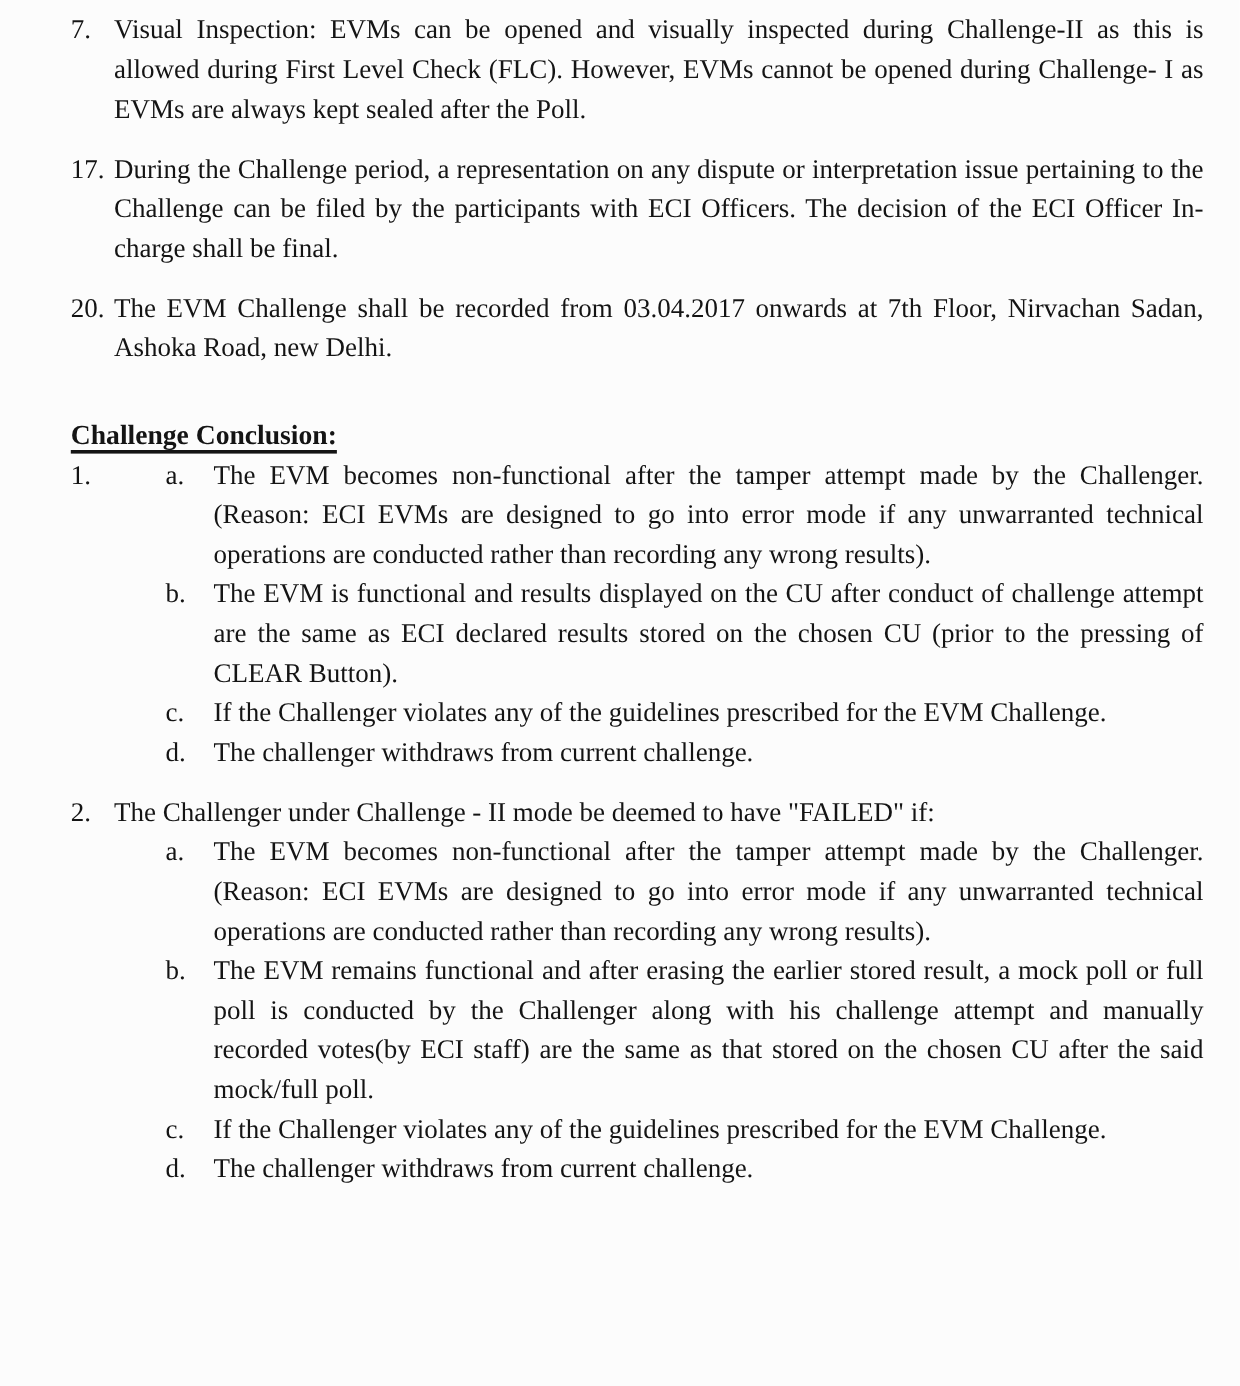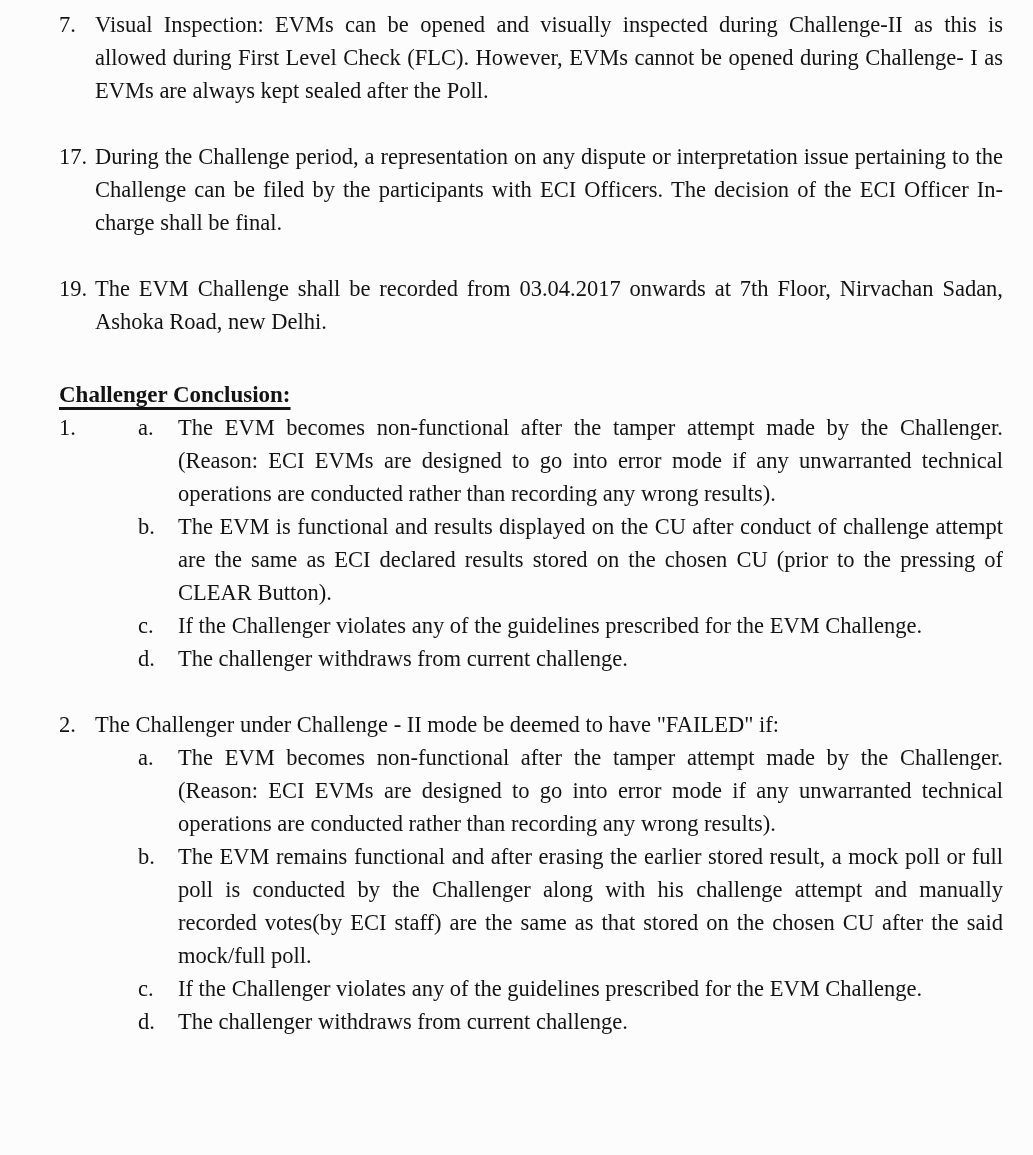--- a/index.html
+++ b/index.html
@@ -14,21 +14,21 @@
     font-family: "Liberation Serif", "DejaVu Serif", serif;
     color: #141414;
     background: #fcfcfc;
   }
   .page {
     box-sizing: border-box;
     width: 1033px;
     height: 1155px;
     padding: 8px 30px 14px 59px;
   }
-  .block { margin-top: 33px; }
+  .block { margin-top: 17px; }
   .block:first-child { margin-top: 0; }
   .heading-block { margin-top: 40px; }
   .heading-block + .block { margin-top: 0; }
 
   .item {
     display: flex;
     align-items: flex-start;
     font-size: 22.5px;
     line-height: 33px;
   }
@@ -75,26 +75,26 @@
           <div class="intro"><b>Visual Inspection</b><span>: EVMs can be opened and visually inspected during Challenge-II as this is allowed during First Level Check (FLC). However, EVMs cannot be opened during Challenge- I as EVMs are always kept sealed after the Poll.</span></div>
         </div>
       </div>
       <div class="item block">
         <span class="marker">17.</span>
         <div class="body">
           <div class="intro"><span>During the Challenge period, a representation on any dispute or interpretation issue pertaining to the Challenge can be filed by the participants with ECI Officers. The decision of the ECI Officer In-charge shall be final.</span></div>
         </div>
       </div>
       <div class="item block">
-        <span class="marker">19.</span>
+        <span class="marker">20.</span>
         <div class="body">
           <div class="intro"><span>The EVM Challenge shall be recorded from </span><b>03.04.2017 onwards</b><span> at </span><b>7th Floor, Nirvachan Sadan, Ashoka Road, new Delhi</b><span>.</span></div>
         </div>
       </div>
-      <div class="heading-block block"><span class="heading-text">Challenger Conclusion:</span></div>
+      <div class="heading-block block"><span class="heading-text">Challenge Conclusion:</span></div>
       <div class="item block">
         <span class="marker">1.</span>
         <div class="body">
           <div class="sub">
             <span class="marker">a.</span>
             <div class="body"><span>The EVM becomes non-functional after the tamper attempt made by the Challenger. (Reason: ECI EVMs are designed to go into error mode if any unwarranted technical operations are conducted rather than recording any wrong results).</span></div>
           </div>
           <div class="sub">
             <span class="marker">b.</span>
             <div class="body"><span>The EVM is functional and results displayed on the CU after conduct of challenge attempt are the same as ECI declared results stored on the chosen CU (prior to the pressing of CLEAR Button).</span></div>

